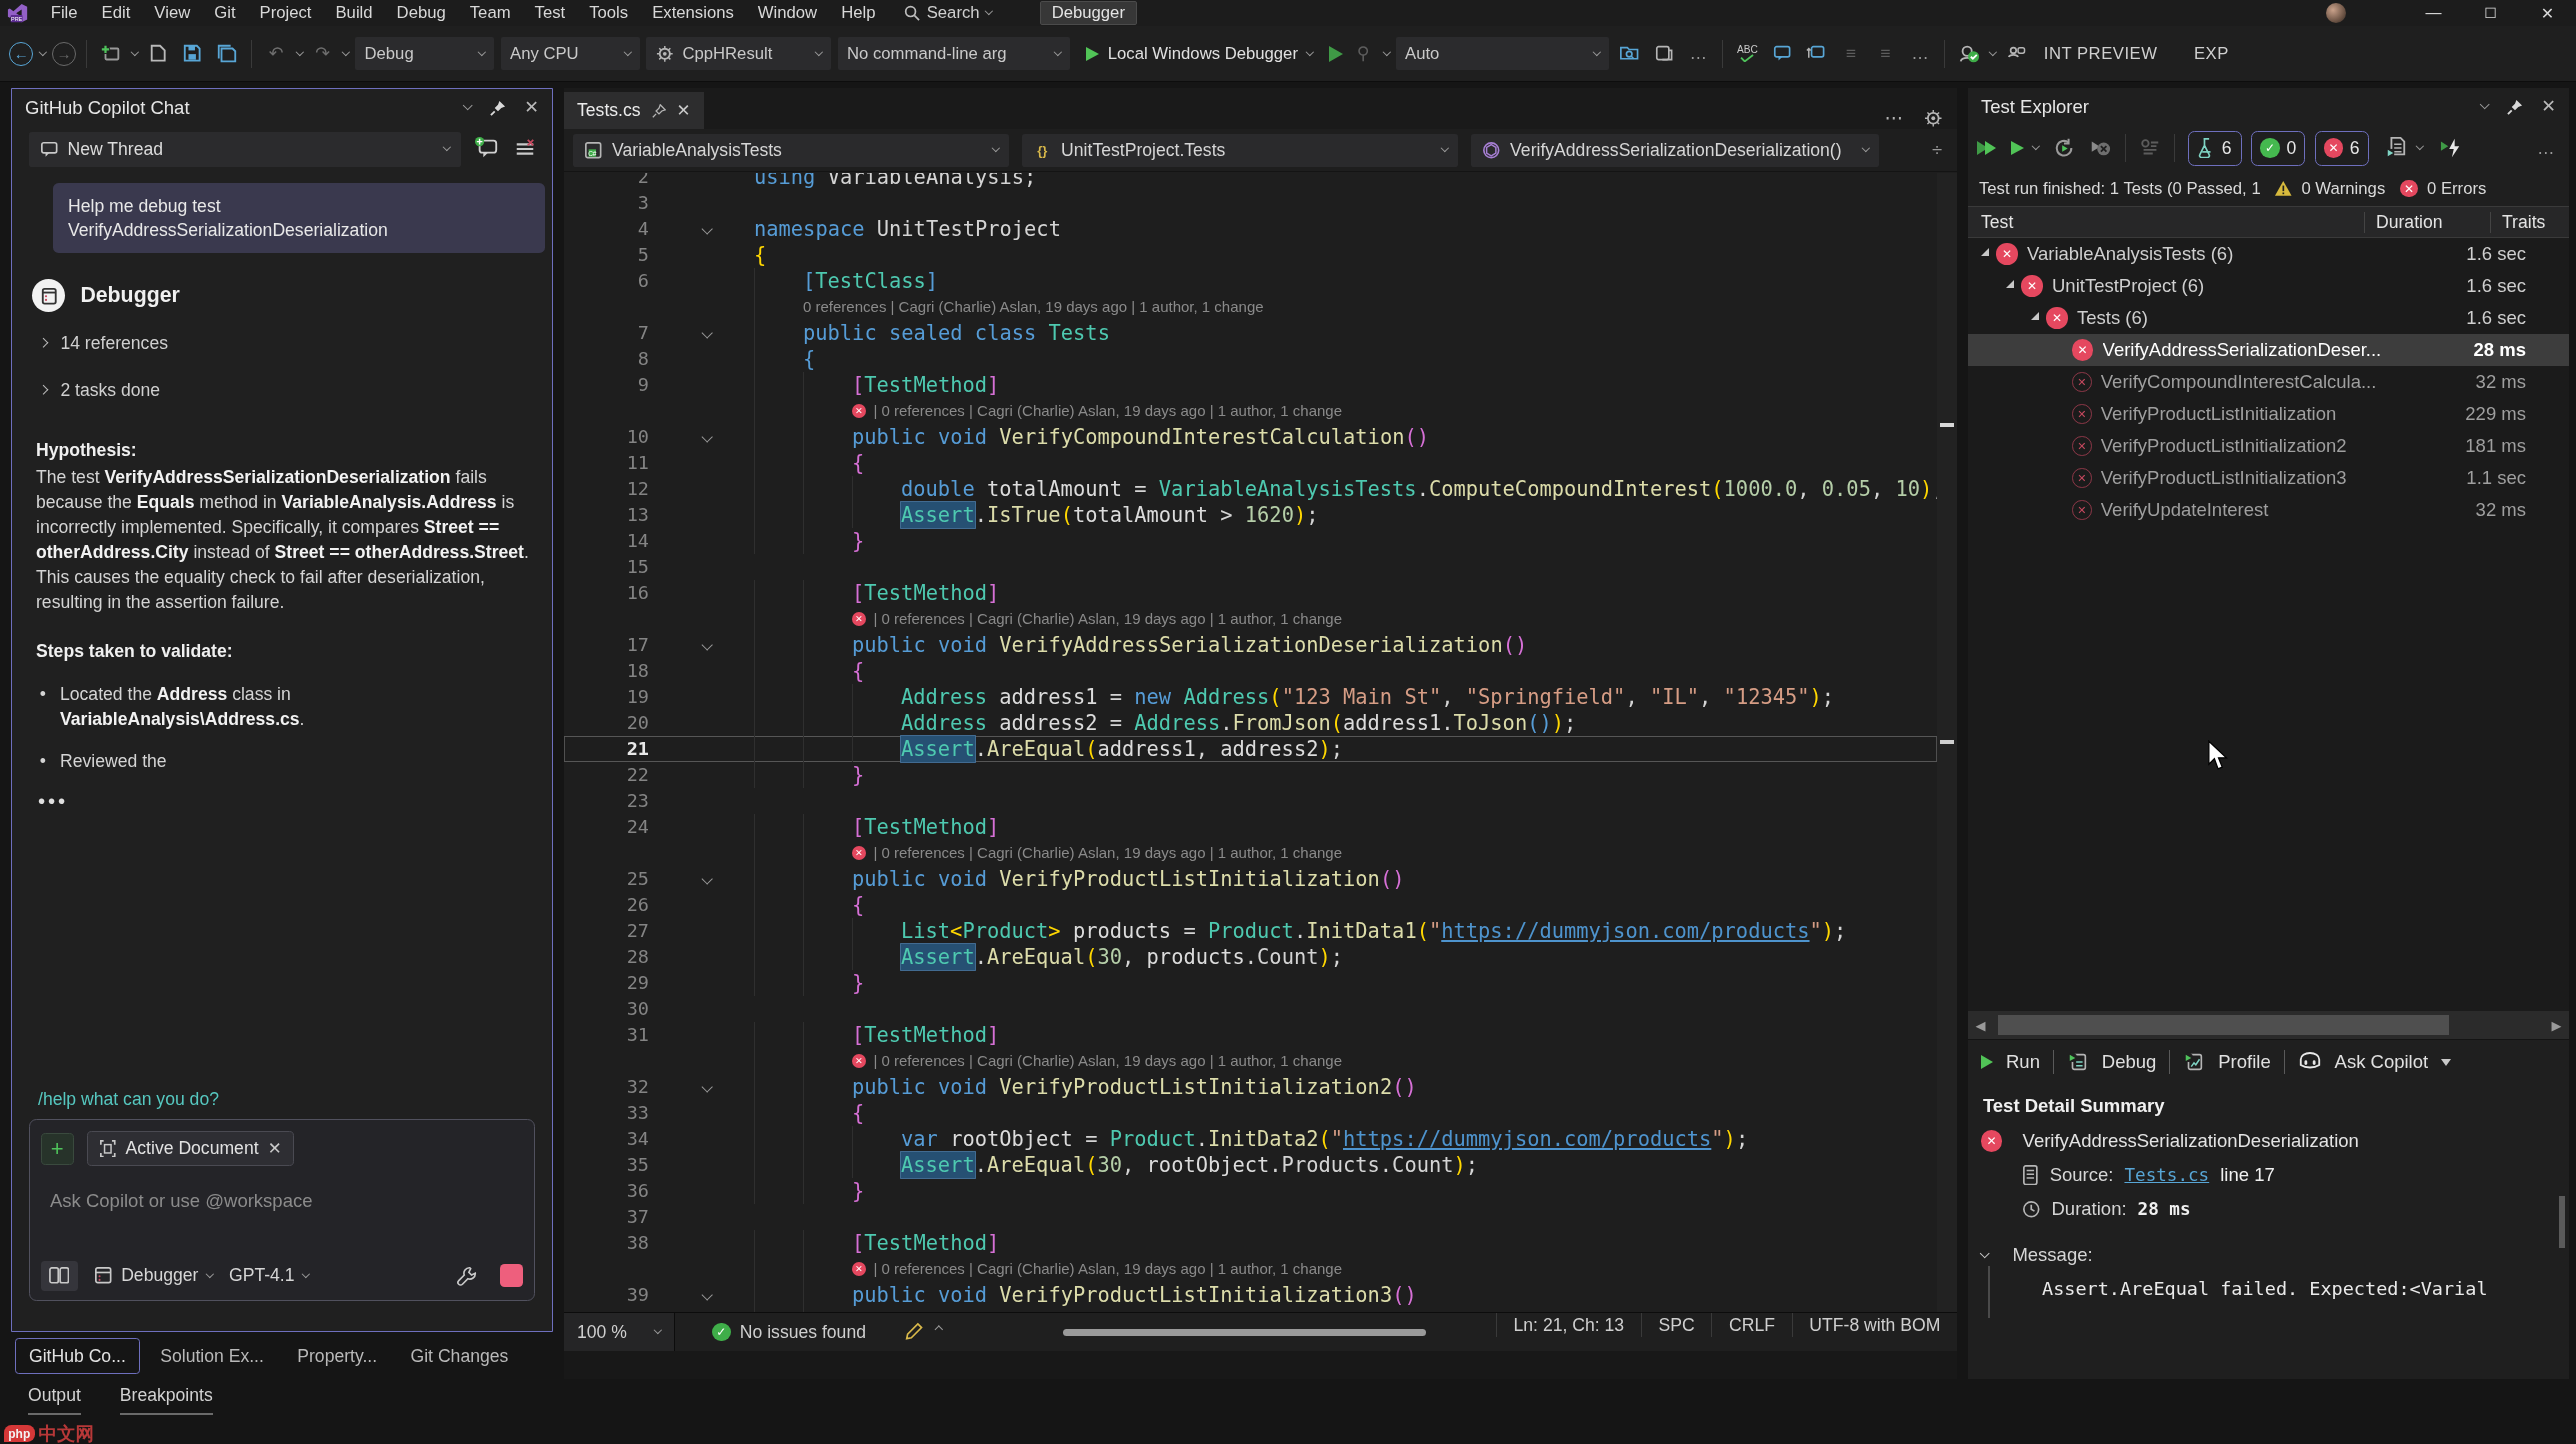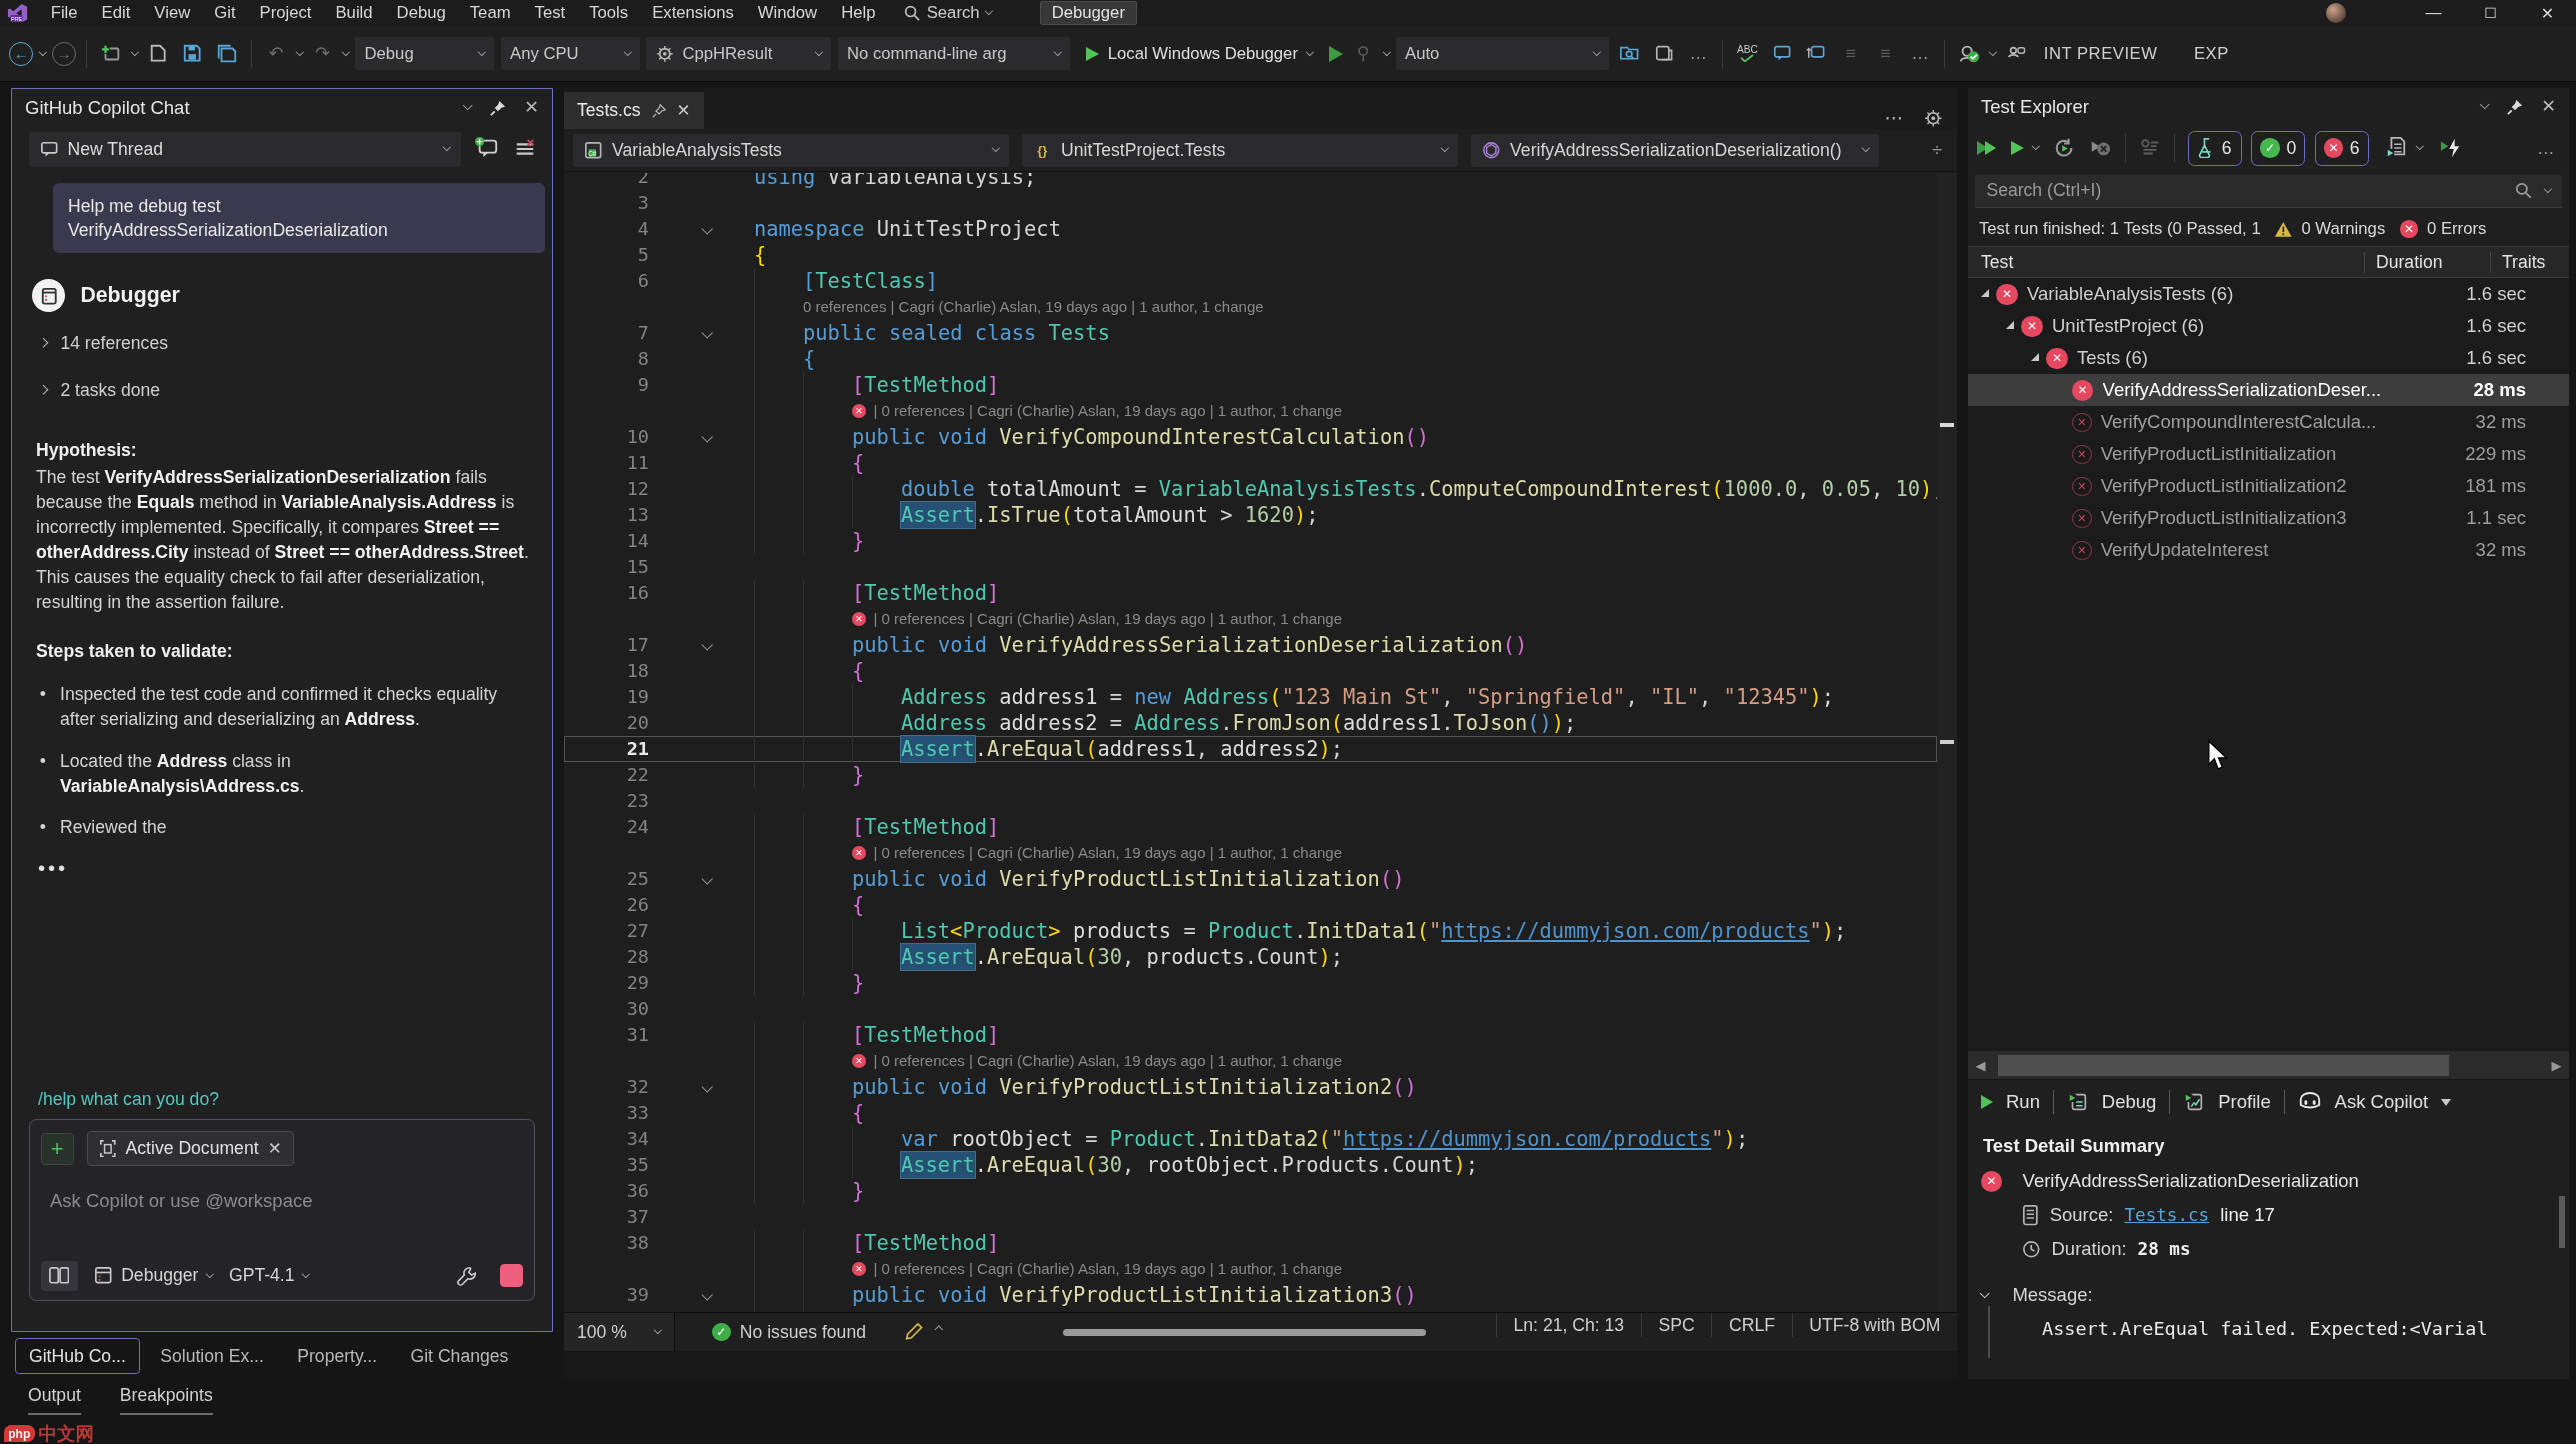--- a/index.html
+++ b/index.html
@@ -375,21 +375,20 @@
   </div>
 
   <div id="hypothesis">
     <span class="lbl">Hypothesis:</span>
     <span class="rich"><span>The test </span><b>VerifyAddressSerializationDeserialization</b><span> fails because the </span><b>Equals</b><span> method in </span><b>VariableAnalysis.Address</b><span> is incorrectly implemented. Specifically, it compares </span><b>Street == otherAddress.City</b><span> instead of </span><b>Street == otherAddress.Street</b><span>. This causes the equality check to fail after deserialization, resulting in the assertion failure.</span></span>
   </div>
 
   <div id="steps">
     <span class="lbl">Steps taken to validate:</span>
     <ul id="steps-list">
-        <li class="rich"><span>Inspected the test code and confirmed it checks equality after serializing and deserializing an </span><b>Address</b><span>.</span></li>
         <li class="rich"><span>Located the </span><b>Address</b><span> class in </span><b>VariableAnalysis\Address.cs</b><span>.</span></li>
         <li class="rich"><span>Reviewed the</span></li>
       </ul>
   </div>
   <div id="typing">•••</div>
 
   <a id="help-link">/help what can you do?</a>
 
   <div id="chat-input">
     <div id="chip-row">
@@ -646,30 +645,20 @@
     <span class="chev small"></span>
     <span class="flex" style="margin-left:7.4px">
       <svg width="24" height="22" viewBox="0 0 26 24">
           <path d="M2 5 l8 5 L2 15 Z" fill="#3f9a46"></path>
           <path d="M17 2 L11 13 h5 l-2 9 L22 10 h-5 Z" fill="#e8e8e8"></path>
         </svg>
     </span>
     <span class="tb-ic" style="margin-left:auto">…</span>
   </div>
 
-  <div id="te-search">
-    <span>Search (Ctrl+I)</span>
-    <span class="hdr-icons">
-      <svg width="16.7" height="16.7" viewBox="0 0 17 17">
-          <circle cx="7" cy="7" r="5.2" fill="none" stroke="#9a9a9a" stroke-width="1.8"></circle>
-          <line x1="11" y1="11" x2="16" y2="16" stroke="#9a9a9a" stroke-width="1.8"></line>
-        </svg>
-      <span class="chev small"></span>
-    </span>
-  </div>
 
   <div id="te-info">
     <span style="white-space:nowrap">Test run finished: 1 Tests (0 Passed, 1</span>
     <svg width="18.5" height="16.7" viewBox="0 0 20 18" style="flex:none;margin-left:3.7px">
         <path d="M10 1 L19 17 H1 Z" fill="#d7ba3d"></path>
         <rect x="9.2" y="6" width="1.8" height="6" fill="#201f1d"></rect>
         <rect x="9.2" y="13.5" width="1.8" height="1.8" fill="#201f1d"></rect>
       </svg>
     <span>0 Warnings</span>
     <span class="circ red" style="width:17.6px;height:17.6px;flex:none;margin-left:5.6px">✕</span>

